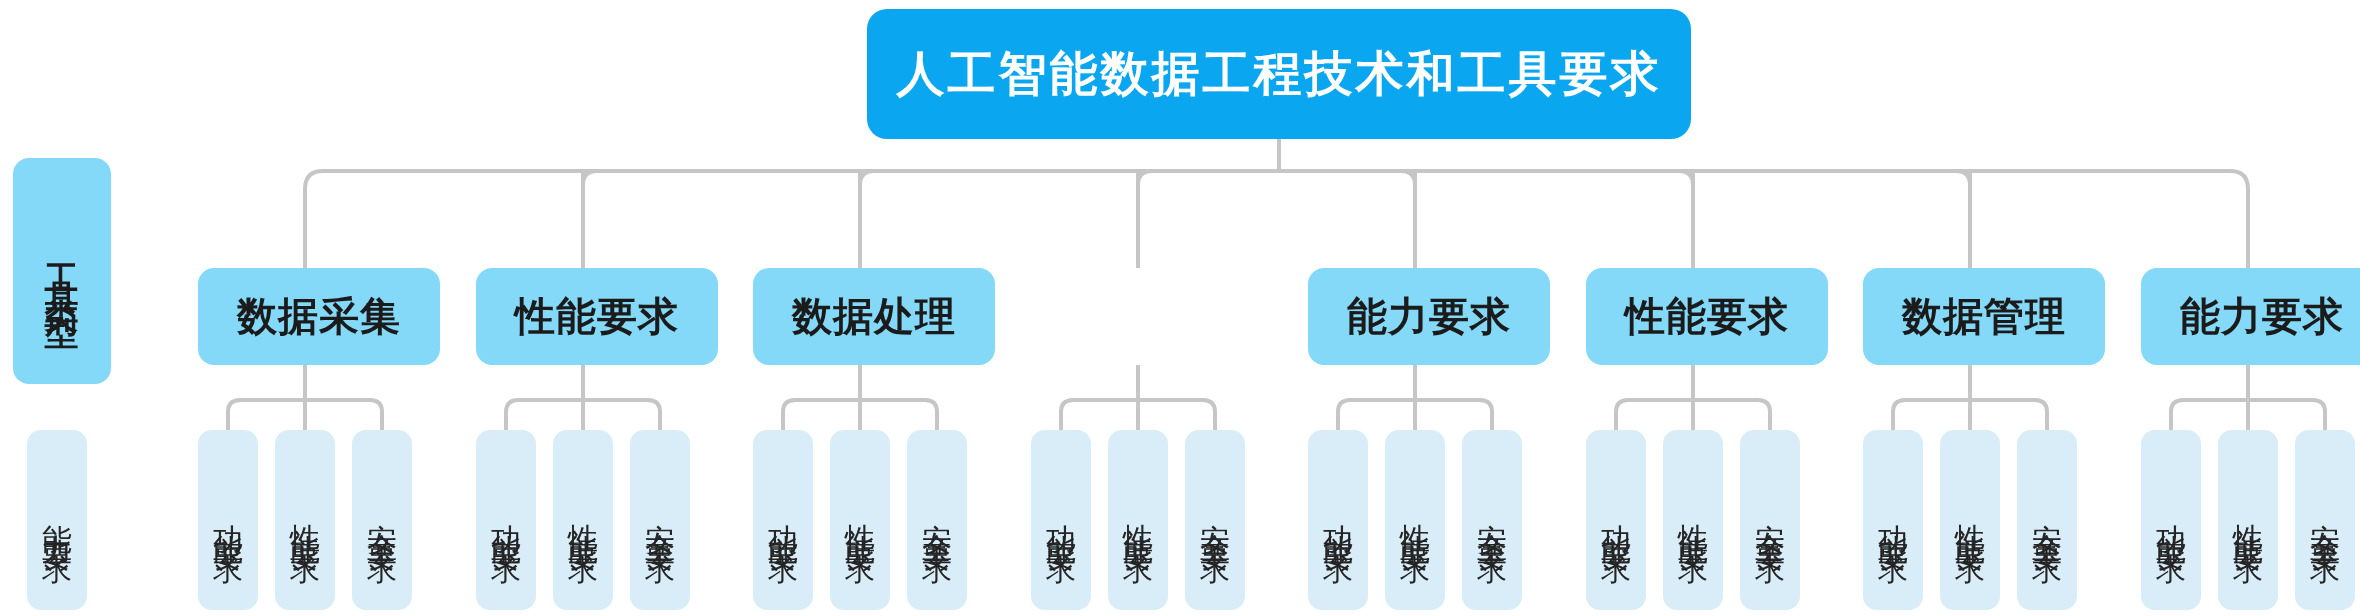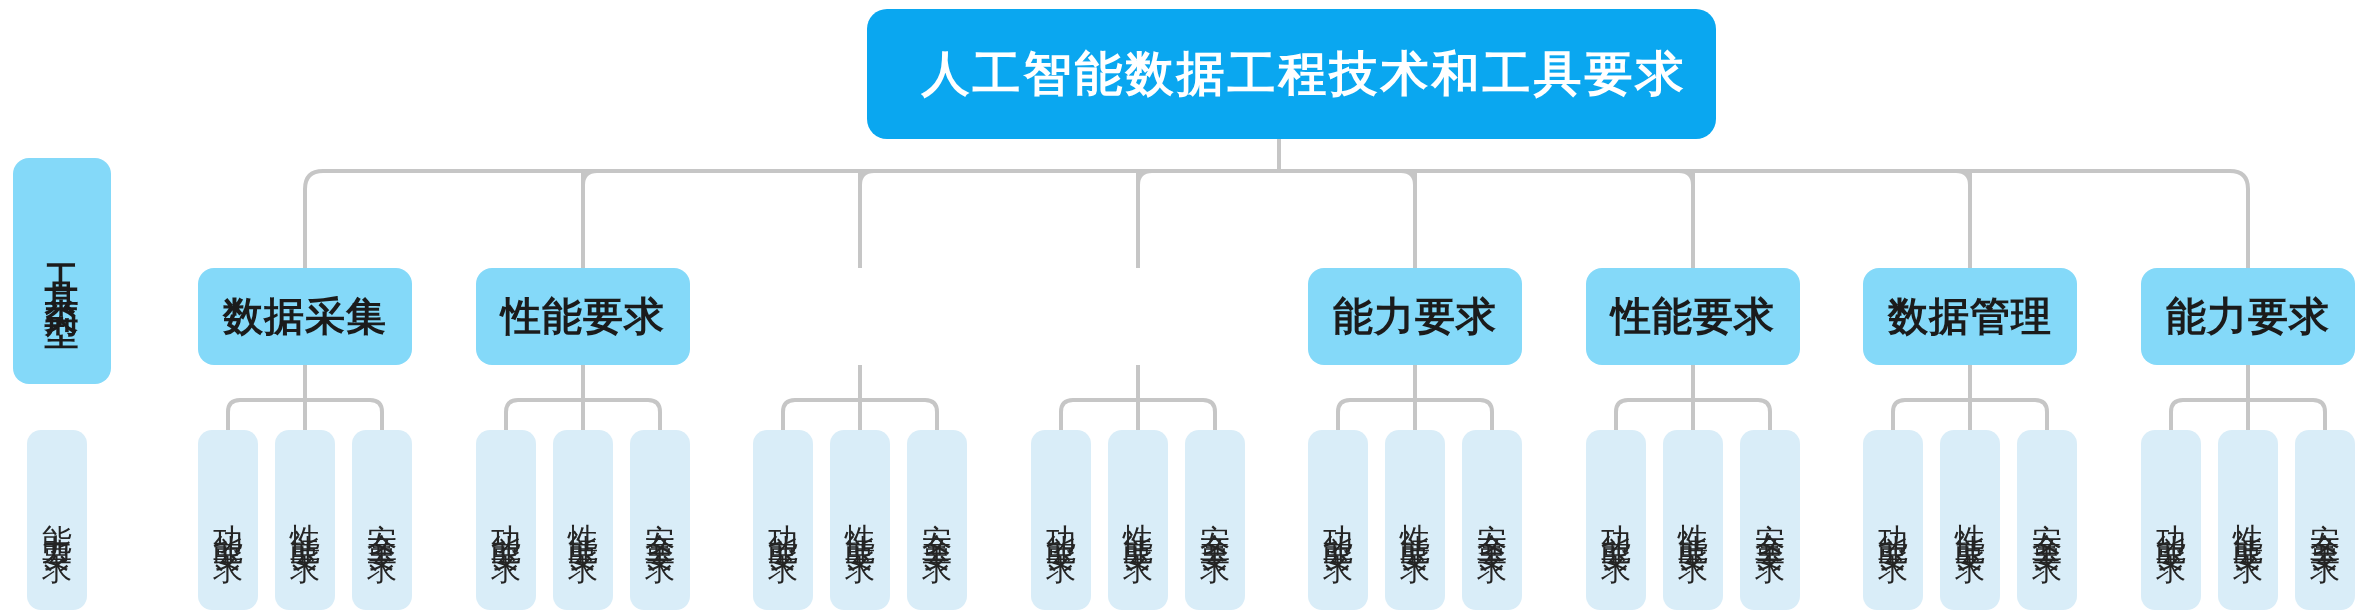--- a/index.html
+++ b/index.html
@@ -14,40 +14,40 @@
     font-family:"Liberation Sans","DejaVu Sans",sans-serif;
   }
   #canvas{position:relative;width:2360px;height:616px;overflow:hidden;background:var(--bg);}
   #connectors{position:absolute;left:0;top:0;width:2360px;height:616px;pointer-events:none;}
   #tree-path{fill:none;stroke:var(--connector);stroke-width:4;}
 
   .root-box{
     position:absolute;left:867px;top:9px;width:824px;height:130px;
     background:var(--root-fill);border-radius:20px;
     display:flex;align-items:center;justify-content:center;
-    color:var(--root-text);font-size:48px;font-weight:700;letter-spacing:3px;padding-left:25px;
+    color:var(--root-text);font-size:48px;font-weight:700;letter-spacing:3px;
   }
 
   .row-label{
     position:absolute;display:flex;align-items:center;justify-content:center;
   }
   .row-label-tool{
     left:13px;top:158px;width:98px;height:226px;border-radius:16px;
     background:var(--branch-fill);color:var(--branch-text);
   }
   .row-label-tool .v-text{font-size:34px;font-weight:700;letter-spacing:17px;}
   .row-label-cap{
     left:27px;top:430px;width:60px;height:180px;border-radius:14px;
     background:var(--leaf-fill);color:var(--leaf-text);
   }
   .row-label-cap .v-text{font-size:30px;font-weight:400;letter-spacing:10px;}
 
   .branch-col{position:absolute;top:268px;width:214px;height:342px;}
   .branch-box{
-    position:absolute;left:0;top:0;width:214px;height:97px;
+    position:absolute;left:0;top:0;width:242px;height:97px;
     background:var(--branch-fill);border-radius:16px;
     display:flex;align-items:center;justify-content:center;
     color:var(--branch-text);font-size:40px;font-weight:700;letter-spacing:1px;
   }
   .leaf-row{
     position:absolute;left:0;top:162px;width:214px;height:180px;
     display:flex;justify-content:space-between;
   }
   .leaf-box{
     width:60px;height:180px;background:var(--leaf-fill);border-radius:14px;
@@ -100,20 +100,21 @@
       <div class="leaf-box">
           <span class="v-text">性能要求</span>
         </div>
       <div class="leaf-box">
           <span class="v-text">安全要求</span>
         </div>
     </div>
   </div>
 
   <div class="branch-col" style="left:753px">
+    <div class="branch-box">数据处理</div>
     <div class="leaf-row">
       <div class="leaf-box">
           <span class="v-text">功能要求</span>
         </div>
       <div class="leaf-box">
           <span class="v-text">性能要求</span>
         </div>
       <div class="leaf-box">
           <span class="v-text">安全要求</span>
         </div>

